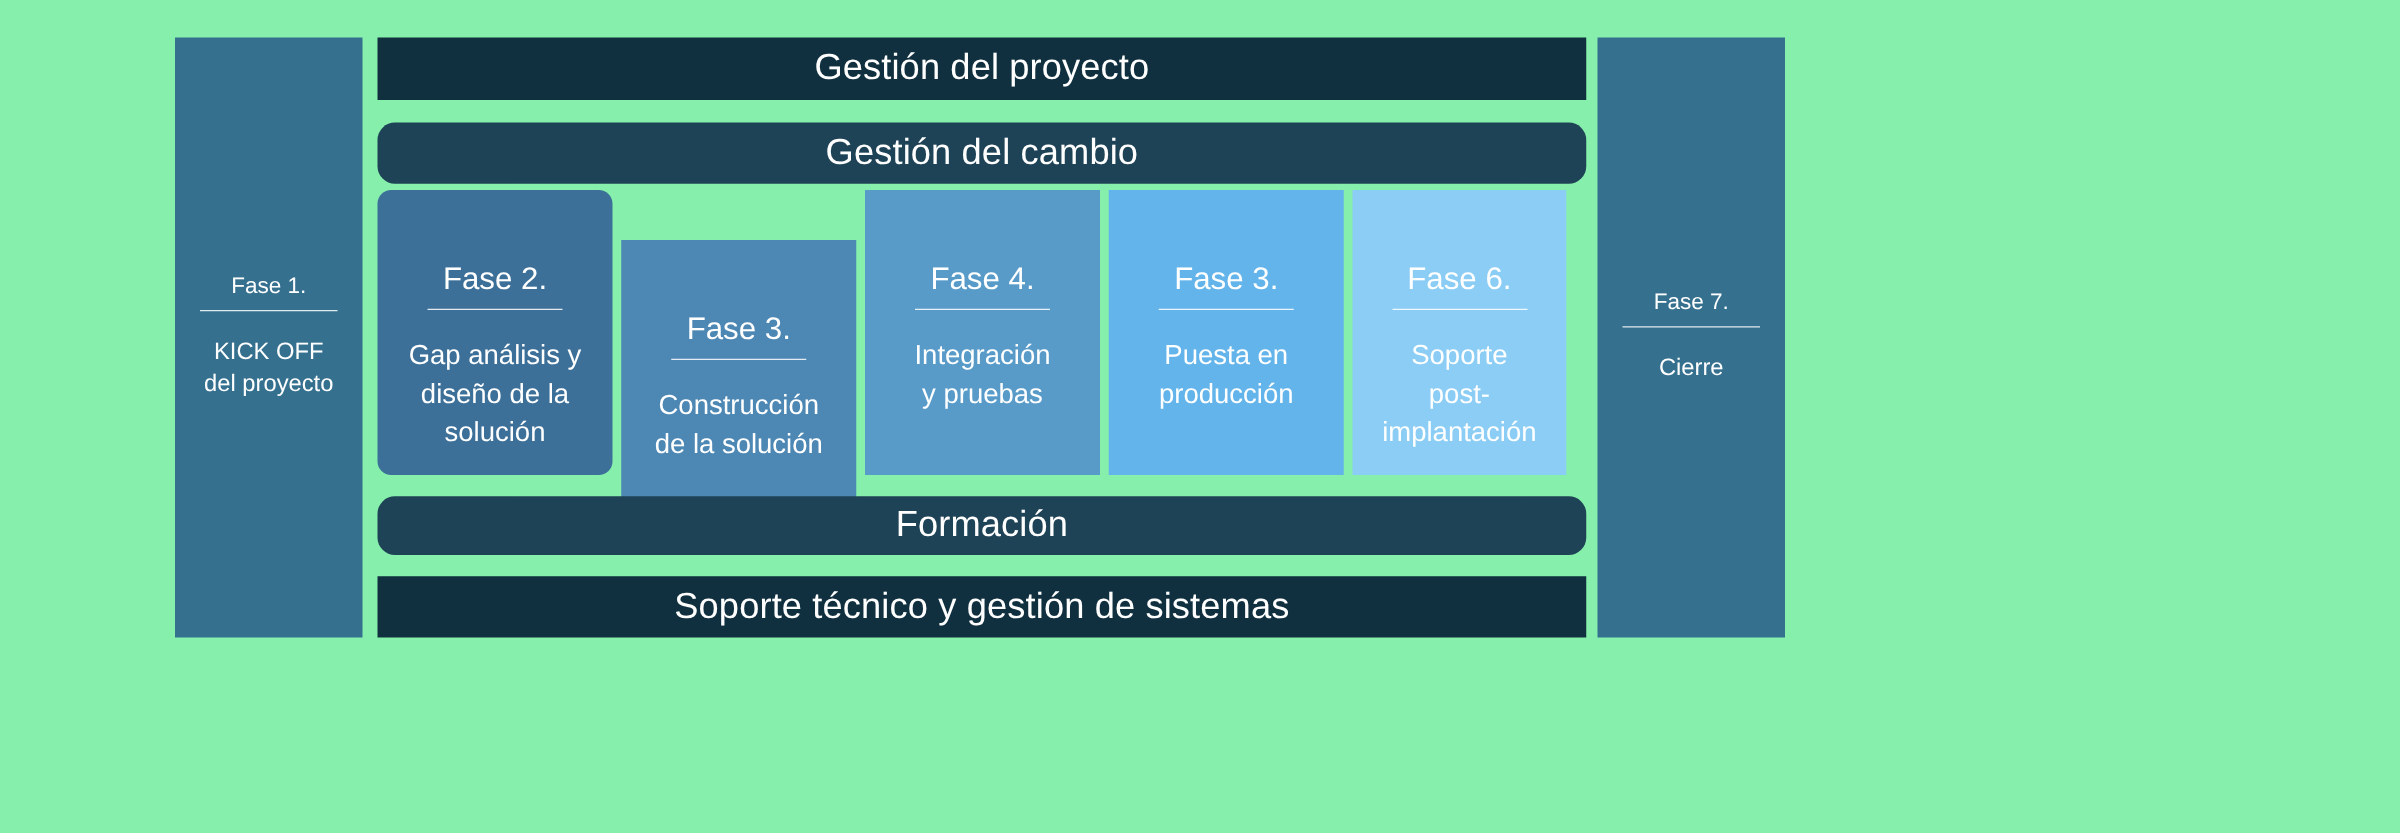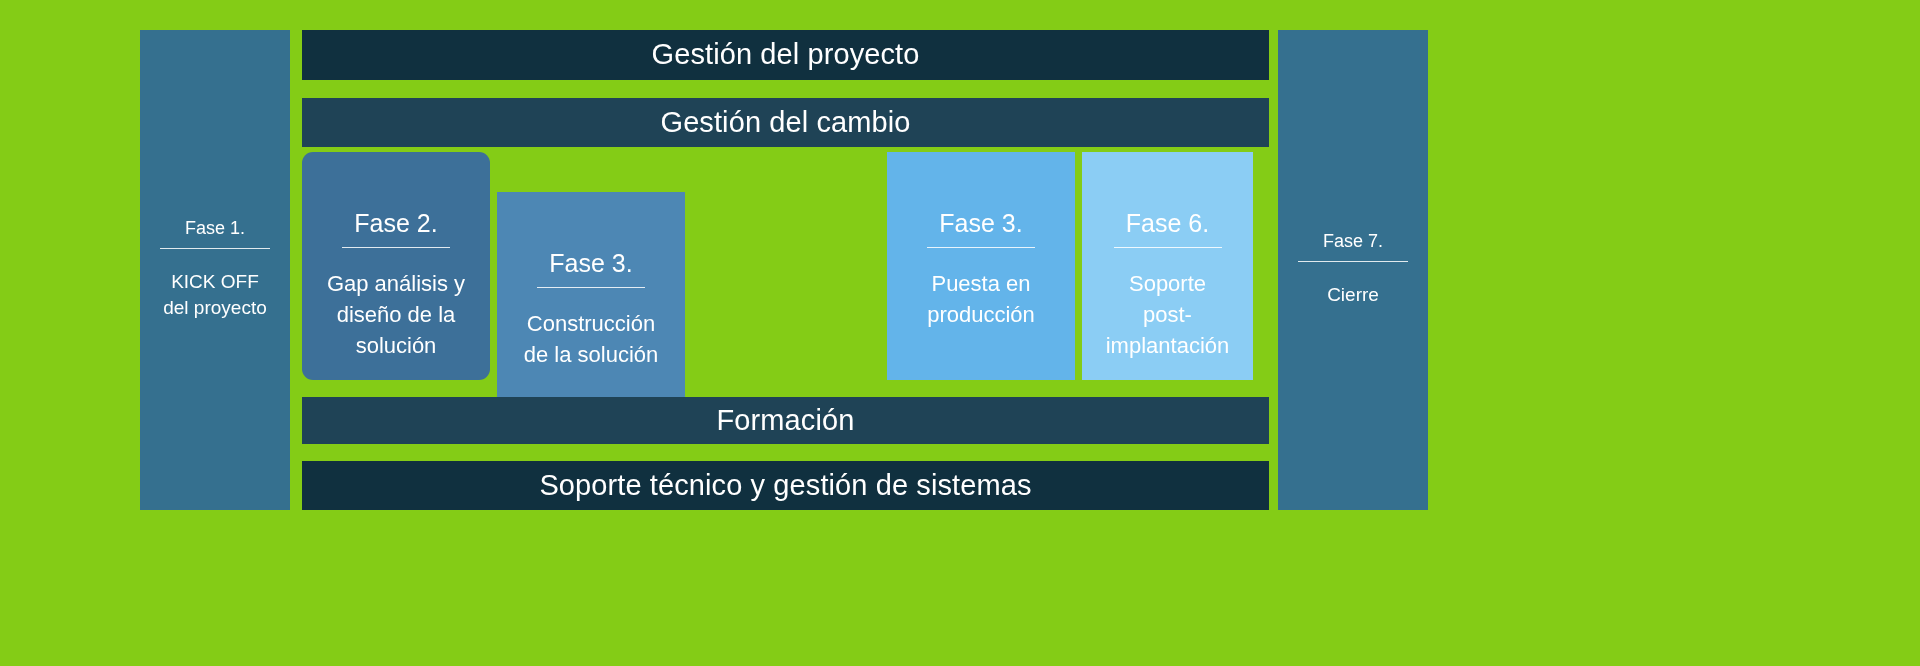--- a/index.html
+++ b/index.html
@@ -37,21 +37,21 @@
 
   
   .banner {
     left: 302px;
     width: 967px;
     font-size: 29px;
     font-weight: 400;
     letter-spacing: .1px;
   }
   .banner-darkest { background: #10303f; }
-  .banner-dark    { background: #1f4356; }
+  .banner-dark    { background: #1f4356; border-radius: 14px; }
 
   #bar-gestion-proyecto { top: 30px;  height: 50px; }
   #bar-gestion-cambio   { top: 98px;  height: 49px; }
   #bar-formacion        { top: 397px; height: 47px; }
   #bar-soporte-tecnico  { top: 461px; height: 49px; }
 
   
   .side-col {
     top: 30px;
     height: 480px;
@@ -95,21 +95,21 @@
     white-space: pre-line;
     padding: 0 6px;
   }
   .side-col .phase-title { font-size: 18px; }
   .side-col .phase-rule  { width: 110px; margin-bottom: 20px; }
   .side-col .phase-desc  { font-size: 19px; }
 </style>
 </head>
 <body>
 
-<div id="diagram" style="background: #84cc16;">
+<div id="diagram" style="background: #86efac;">
 
   <div class="box banner banner-darkest" id="bar-gestion-proyecto" style="background: rgb(16, 48, 63);">
     <span>Gestión del proyecto</span>
   </div>
 
   <div class="box banner banner-dark" id="bar-gestion-cambio" style="background: rgb(31, 67, 86);">
     <span>Gestión del cambio</span>
   </div>
 
   <div class="box side-col" id="phase-1" style="background: rgb(53, 112, 143);">
@@ -127,20 +127,26 @@
 solución</div>
   </div>
 
   <div class="box phase-col" id="phase-3" style="background: rgb(77, 135, 180); margin-top: 40px;">
     <div class="phase-title">Fase 3.</div>
     <div class="phase-rule"></div>
     <div class="phase-desc">Construcción
 de la solución</div>
   </div>
 
+  <div class="box phase-col" id="phase-4" style="background: rgb(88, 155, 201);">
+    <div class="phase-title">Fase 4.</div>
+    <div class="phase-rule"></div>
+    <div class="phase-desc">Integración
+y pruebas</div>
+  </div>
 
   <div class="box phase-col" id="phase-5" style="background: rgb(99, 180, 234);">
     <div class="phase-title">Fase 3.</div>
     <div class="phase-rule"></div>
     <div class="phase-desc">Puesta en
 producción</div>
   </div>
 
   <div class="box phase-col" id="phase-6" style="background: rgb(139, 205, 244);">
     <div class="phase-title">Fase 6.</div>

